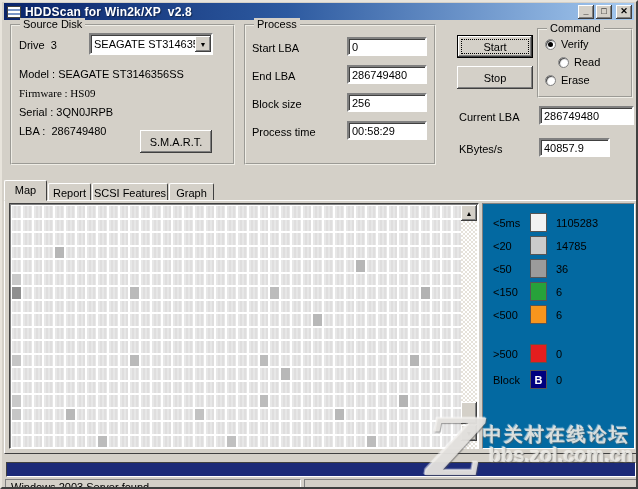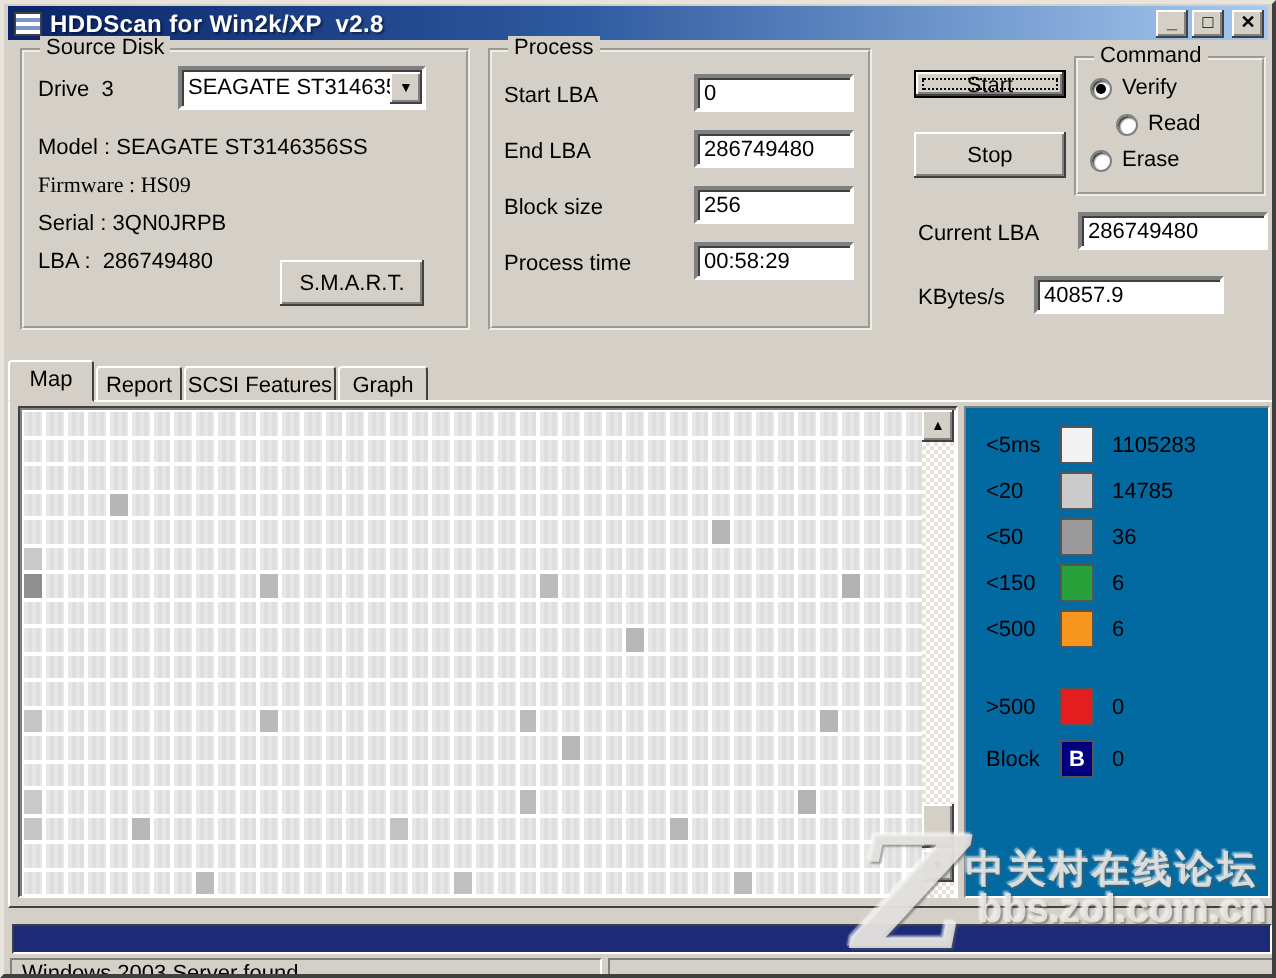--- a/index.html
+++ b/index.html
@@ -137,21 +137,21 @@
   </div>
   <div class="lbl" style="left:250px;top:40px;">Start LBA</div>
   <input class="field" style="left: 345px; top: 35px; width: 80px; height: 19px;" readonly="" value="0">
   <div class="lbl" style="left:250px;top:68px;">End LBA</div>
   <input class="field" style="left: 345px; top: 63px; width: 80px; height: 19px;" readonly="" value="286749480">
   <div class="lbl" style="left:250px;top:96px;">Block size</div>
   <input class="field" style="left: 345px; top: 91px; width: 80px; height: 19px;" readonly="" value="256">
   <div class="lbl" style="left:250px;top:124px;">Process time</div>
   <input class="field" style="left: 345px; top: 119px; width: 80px; height: 19px;" readonly="" value="00:58:29">
 
-  <button class="btn default" style="left:455px;top:33px;width:76px;height:14px;">Start</button>
+  <button class="btn default" style="left:455px;top:33px;width:76px;height:23px;">Start</button>
   <button class="btn" style="left:455px;top:64px;width:76px;height:23px;">Stop</button>
 
   <div class="group" style="left:535px;top:26px;width:96px;height:70px;">
     <span class="glabel">Command</span>
   </div>
   <div class="radio-row" style="left:543px;top:36px;">
     <span class="radio checked"></span>
     <span>Verify</span>
   </div>
   <div class="radio-row" style="left:543px;top:54px;padding-left:13px;">
@@ -159,21 +159,21 @@
     <span>Read</span>
   </div>
   <div class="radio-row" style="left:543px;top:72px;">
     <span class="radio"></span>
     <span>Erase</span>
   </div>
 
   <div class="lbl" style="left:457px;top:109px;">Current LBA</div>
   <input class="field" style="left: 537px; top: 104px; width: 95px; height: 19px;" readonly="" value="286749480">
   <div class="lbl" style="left:457px;top:141px;">KBytes/s</div>
-  <input class="field" style="left: 515px; top: 136px; width: 95px; height: 19px;" readonly="" value="40857.9">
+  <input class="field" style="left: 537px; top: 136px; width: 71px; height: 19px;" readonly="" value="40857.9">
 
   <div class="tab active" style="left:2px;top:178px;width:43px;height:21px;z-index:6;">Map</div>
   <div class="tab" style="left:46px;top:181px;width:43px;height:18px;">Report</div>
   <div class="tab" style="left:90px;top:181px;width:76px;height:18px;">SCSI Features</div>
   <div class="tab" style="left:167px;top:181px;width:45px;height:18px;">Graph</div>
 
   <div id="tab-panel">
 
     <div id="map-box">
       <div id="map-grid">

